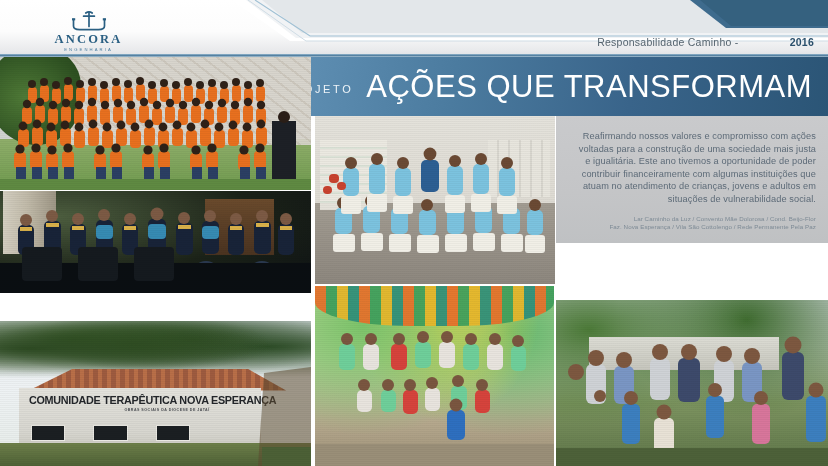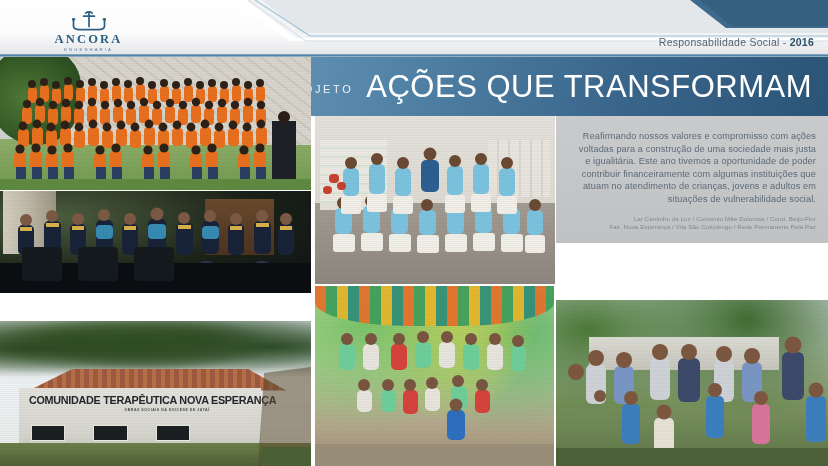--- a/index.html
+++ b/index.html
@@ -32,21 +32,21 @@
   }
   .logo-sub{
     font-size:4.2px; letter-spacing:2.1px; color:#4d7ea0;
     line-height:6px; margin-top:1px;
   }
   .hdr-meta{
     position:absolute; right:14px; top:36px;
     font-size:10.5px; color:#55646f; letter-spacing:.25px;
     white-space:nowrap;
   }
-  .hdr-meta b{ color:#2a4f6b; font-weight:700; }
+  .hdr-meta b{ color:#2a4f6b; font-weight:700;margin-left:48px; }
   .hdr-rule{
     position:absolute; left:0; top:54px; width:828px; height:3px;
     background:linear-gradient(180deg,#8fb4cd 0%,#4e7c9d 50%,#a8c4d6 100%);
     opacity:.95;
   }
 
   
   .grid{ position:absolute; left:0; top:57px; width:828px; height:409px; }
   .ph{ position:absolute; overflow:hidden; }
 
@@ -254,21 +254,21 @@
           <path d="M6.5 9.5 L6.5 16.0 Q6.5 19.6 12.5 19.6 L31.5 19.6 Q37.5 19.6 37.5 16.0 L37.5 9.5"></path>
         </g>
         <rect x="5.0" y="8.2" width="3.2" height="2.2" fill="#2a5f82"></rect>
         <rect x="35.8" y="8.2" width="3.2" height="2.2" fill="#2a5f82"></rect>
       </svg>
       <div class="logo-name">ANCORA</div>
       <div class="logo-sub">ENGENHARIA</div>
     </div>
 
     <div class="hdr-meta">
-      <span>Responsabilidade Social - </span><b>2016</b>
+      <span>Responsabilidade Caminho - </span><b>2016</b>
     </div>
     <div class="hdr-rule"></div>
   </div>
 
   <div class="grid">
 
     <div class="ph p-orange blur">
       <div class="sky"></div>
       <div class="stone"></div>
       <div class="tree"></div>

